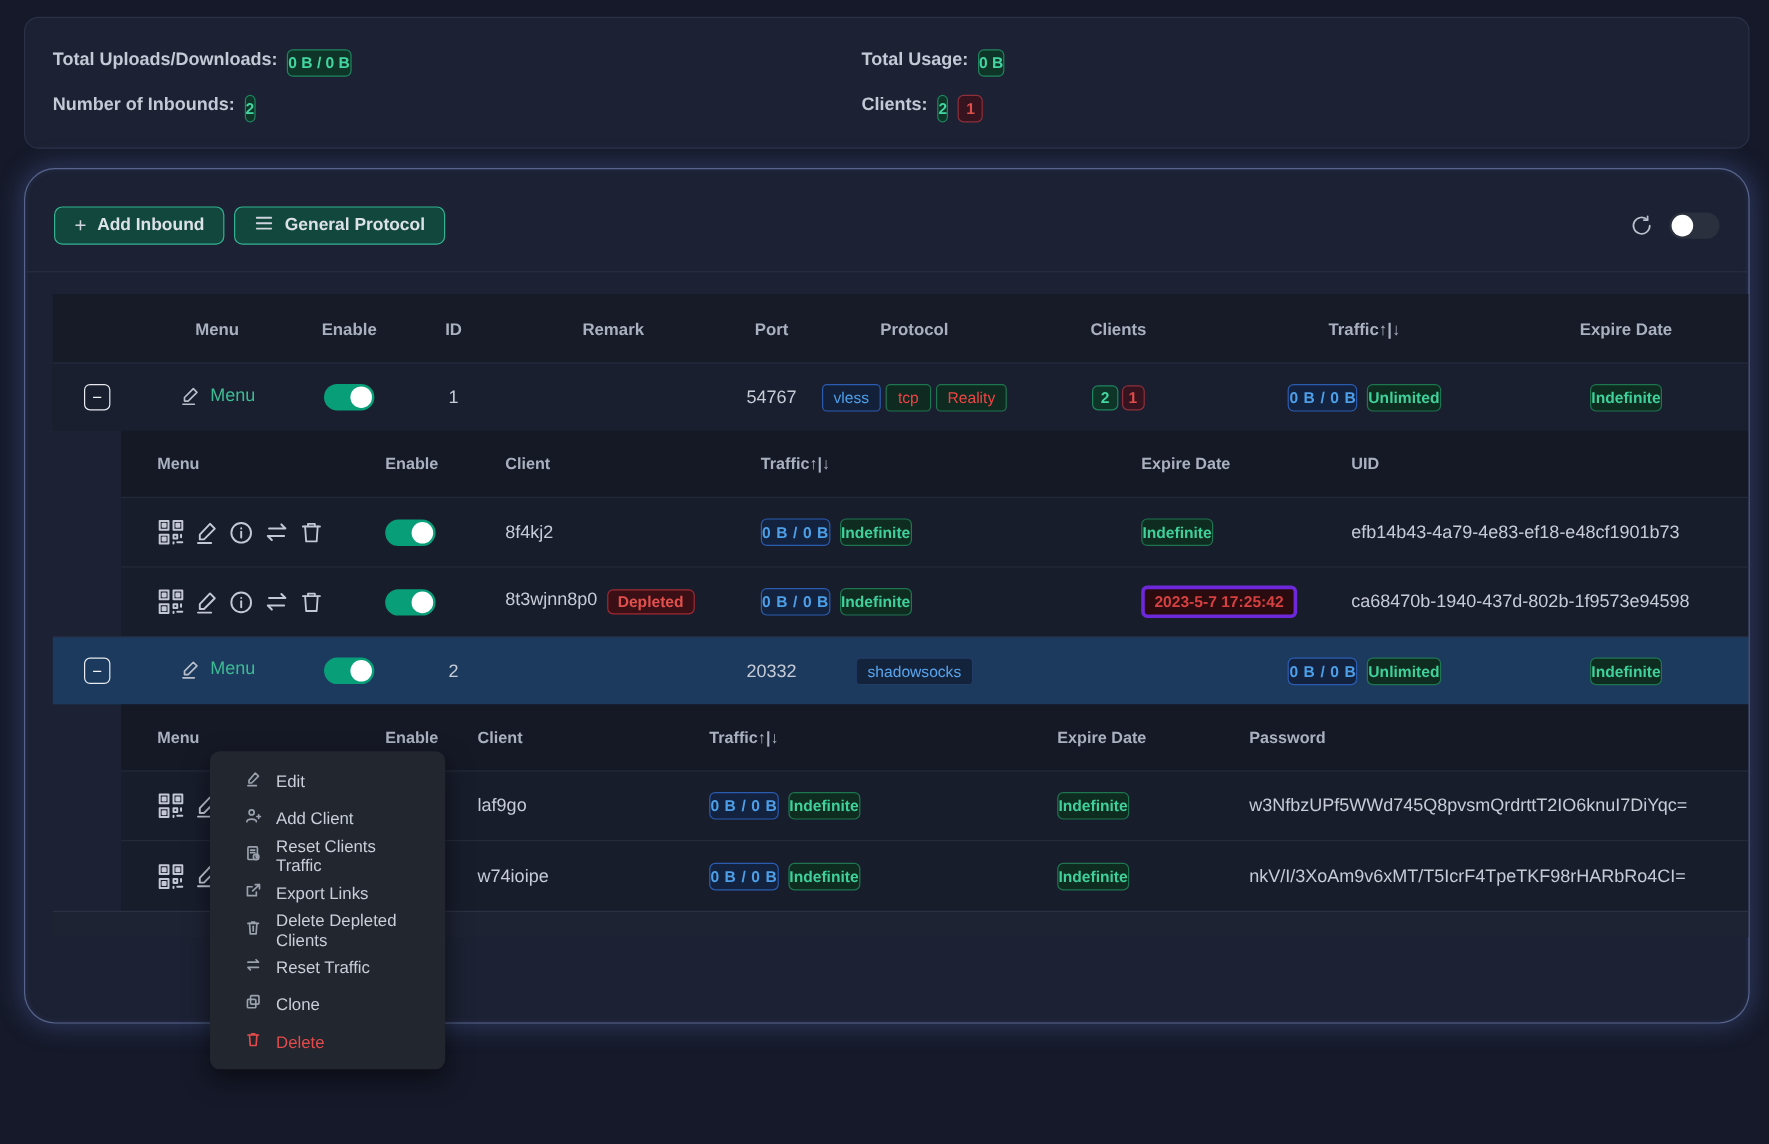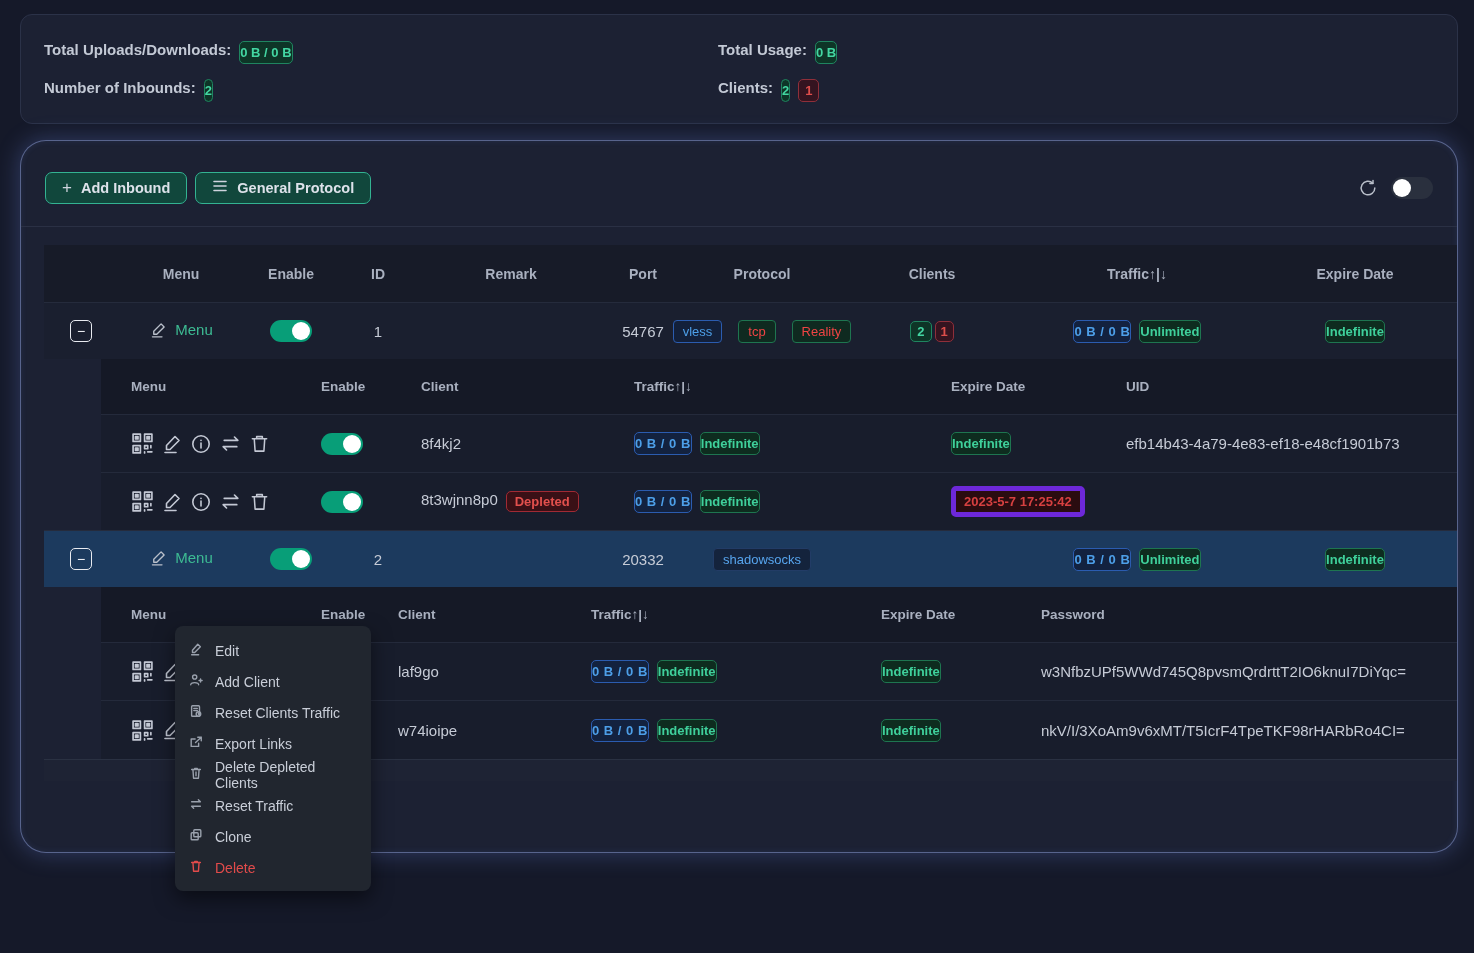--- a/index.html
+++ b/index.html
@@ -9,21 +9,21 @@
   #stats-card { left:20px; top:14px; width:1438px; height:110px; border-radius:12px; padding:26px 23px 0 23px; }
   .stats-grid { display:grid; grid-template-columns:674px 1fr; row-gap:15px; }
   .stat { display:flex; gap:8px; font-size:15px; font-weight:600; color:#c3c9d5; }
 
   .badge { display:inline-block; border-radius:5px; font-size:13px; font-weight:600; padding:2px 0; line-height:17px; }
   .b-green { background:#0e3527; border:1px solid #1f8560; color:#43d6a2; }
   .b-red   { background:#351420; border:1px solid #8f2f3a; color:#df4e4b; padding:2px 6px; }
   .b-blue  { background:#13223f; border:1px solid #2b5cb0; color:#4d9fe8; letter-spacing:.5px; }
   .b-dgreen{ background:#0e2c1f; border:1px solid #1e7550; color:#3fd09b; }
   .b-depleted { background:#3a1016; border:1px solid #a12a34; color:#e2504d; padding:1px 8px; font-size:13px; }
-  .b-reddate  { background:#2a0c10; border:5px solid #6d28d9; color:#d64040; padding:2px 8px; }
+  .b-reddate  { background:#2a0c10; border:3px solid #6d28d9; color:#d64040; padding:2px 8px; }
 
   #main-card { left:20px; top:140px; width:1438px; height:713px; border-radius:26px;
     border:1px solid rgba(138,156,215,.55);
     box-shadow:0 0 22px 2px rgba(110,140,235,.28), inset 0 0 6px rgba(110,140,235,.12);
     padding:31px 0 0 0; overflow:hidden; }
 
   .toolbar { display:flex; align-items:center; padding:0 24px; }
   .btn-green { display:flex; align-items:center; gap:9px; height:32px; padding:0 16px; margin-right:8px;
     background:#11473c; border:1px solid #33b392; border-radius:7px; color:#dde2ea; font-size:14.5px; font-weight:600; cursor:pointer; }
   .btn-green .glyph { font-size:17px; font-weight:400; color:#cfd4de; }
@@ -49,21 +49,21 @@
   .row-main .c { text-align:center; }
   .row-main.body { font-size:15px; color:#c6cbd6; }
   .row-highlight { background:#1c3a5e !important; }
 
   .expander { width:22px; height:22px; margin:0 auto; background:transparent; border:1.5px solid #e8eaf0; border-radius:5px;
     color:#f2f4f8; font-size:14px; line-height:18px; text-align:center; cursor:pointer; display:block; }
 
   .menu-link { display:inline-flex; align-items:center; gap:7px; color:#3dbb93; font-size:15px; cursor:pointer; }
   .menu-link svg { stroke:#b9bfca; }
 
-  .tags { display:flex; gap:16px; justify-content:center; }
+  .tags { display:flex; gap:4px; justify-content:center; }
   .tag { border-radius:4px; font-size:13px; padding:2px 9px; line-height:17px; }
   .tag-blue  { background:#13203a; border:1px solid #2b5cb0; color:#4d9fe8; }
   .tag-green { background:#0f2a20; border:1px solid #1e7550; color:#ef4444; }
   .tag-ss    { background:#14233c; border:1px solid #223c66; color:#57a5ee; }
 
   .pair { display:inline-flex; gap:3px; justify-content:center; }
   .tgroup { display:flex; gap:8px; justify-content:center; align-items:center; }
 
   .nested { margin-left:57px; }
   .row-n1 { display:grid; grid-template-columns:190px 105px 200px 335px 185px 1fr; align-items:center; }
@@ -77,21 +77,21 @@
   .action-icons .icon-btn { padding:0; }
   .action-icons svg { stroke:#c3c8d4; }
 
   .client-cell { display:flex; gap:8px; }
 
   .bottom-strip { height:22px; background:#1e2334; border-top:1px solid #2a3142; }
 
   
   #context-menu { position:absolute; left:175px; top:626px; width:196px; background:#21262f; border-radius:8px;
     padding:9px 0 8px 0; box-shadow:0 8px 20px rgba(0,0,0,.5); z-index:50; }
-  .menu-item { display:flex; align-items:center; gap:12px; height:31px; padding:0 14px; font-size:14px; color:#c9ced8; cursor:pointer; }
+  .menu-item { display:flex; align-items:center; gap:12px; height:31px; padding:0 29px; font-size:14px; color:#c9ced8; cursor:pointer; }
   .menu-item svg { stroke:#9aa1ad; flex:none; }
   .menu-item.danger { color:#e24b4b; }
   .menu-item.danger svg { stroke:#e24b4b; }
 
   svg { fill:none; stroke-width:1.6; stroke-linecap:round; stroke-linejoin:round; }
 </style>
 </head>
 <body>
 
 <div class="card" id="stats-card">
@@ -307,20 +307,21 @@
           </div>
         <div class="pl25 client-cell">
           <span>8t3wjnn8p0</span>
           <span class="badge b-depleted">Depleted</span>
         </div>
         <div class="pl40 tgroup" style="justify-content:flex-start;">
           <span class="badge b-blue">0 B / 0 B</span>
           <span class="badge b-dgreen">Indefinite</span>
         </div>
         <div class="pl20"><span class="badge b-reddate">2023-5-7 17:25:42</span></div>
+        <div class="pl10">ca68470b-1940-437d-802b-1f9573e94598</div>
       </div>
     </div>
 
     <div class="row-main body row-highlight">
       <div class="c">
           <button class="expander">−</button>
         </div>
       <div class="c"><span class="menu-link">
         <svg width="19" height="19" viewBox="0 0 22 22">
               <path d="M14 4.5l3.5 3.5L9 16.5H5.5V13z"></path>

